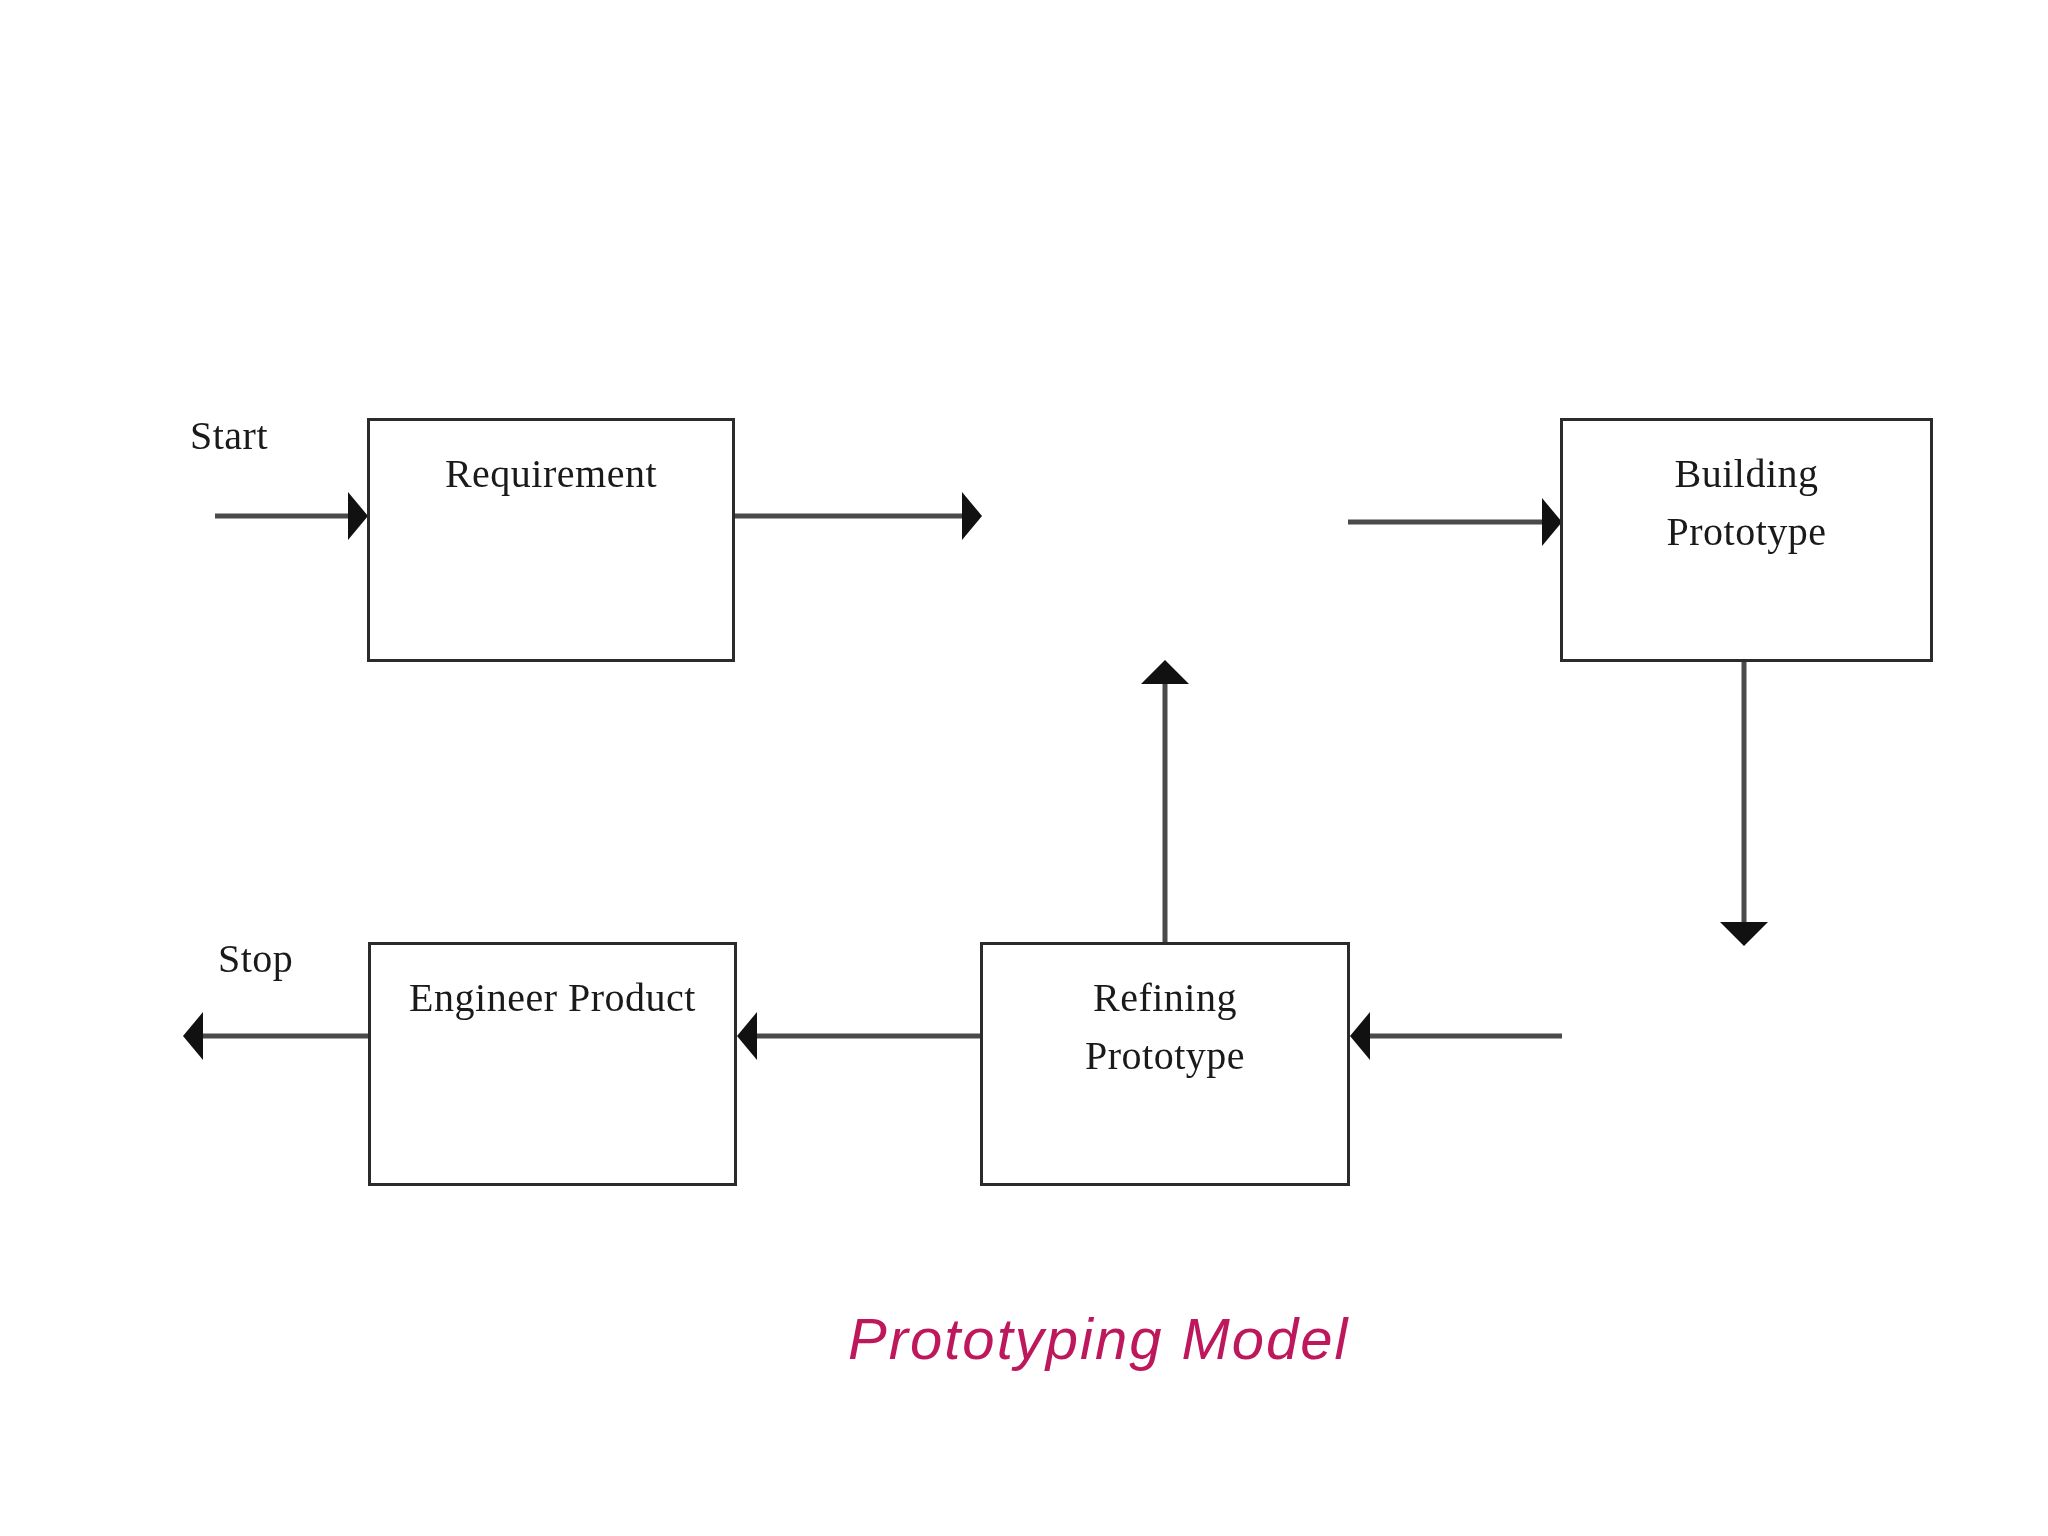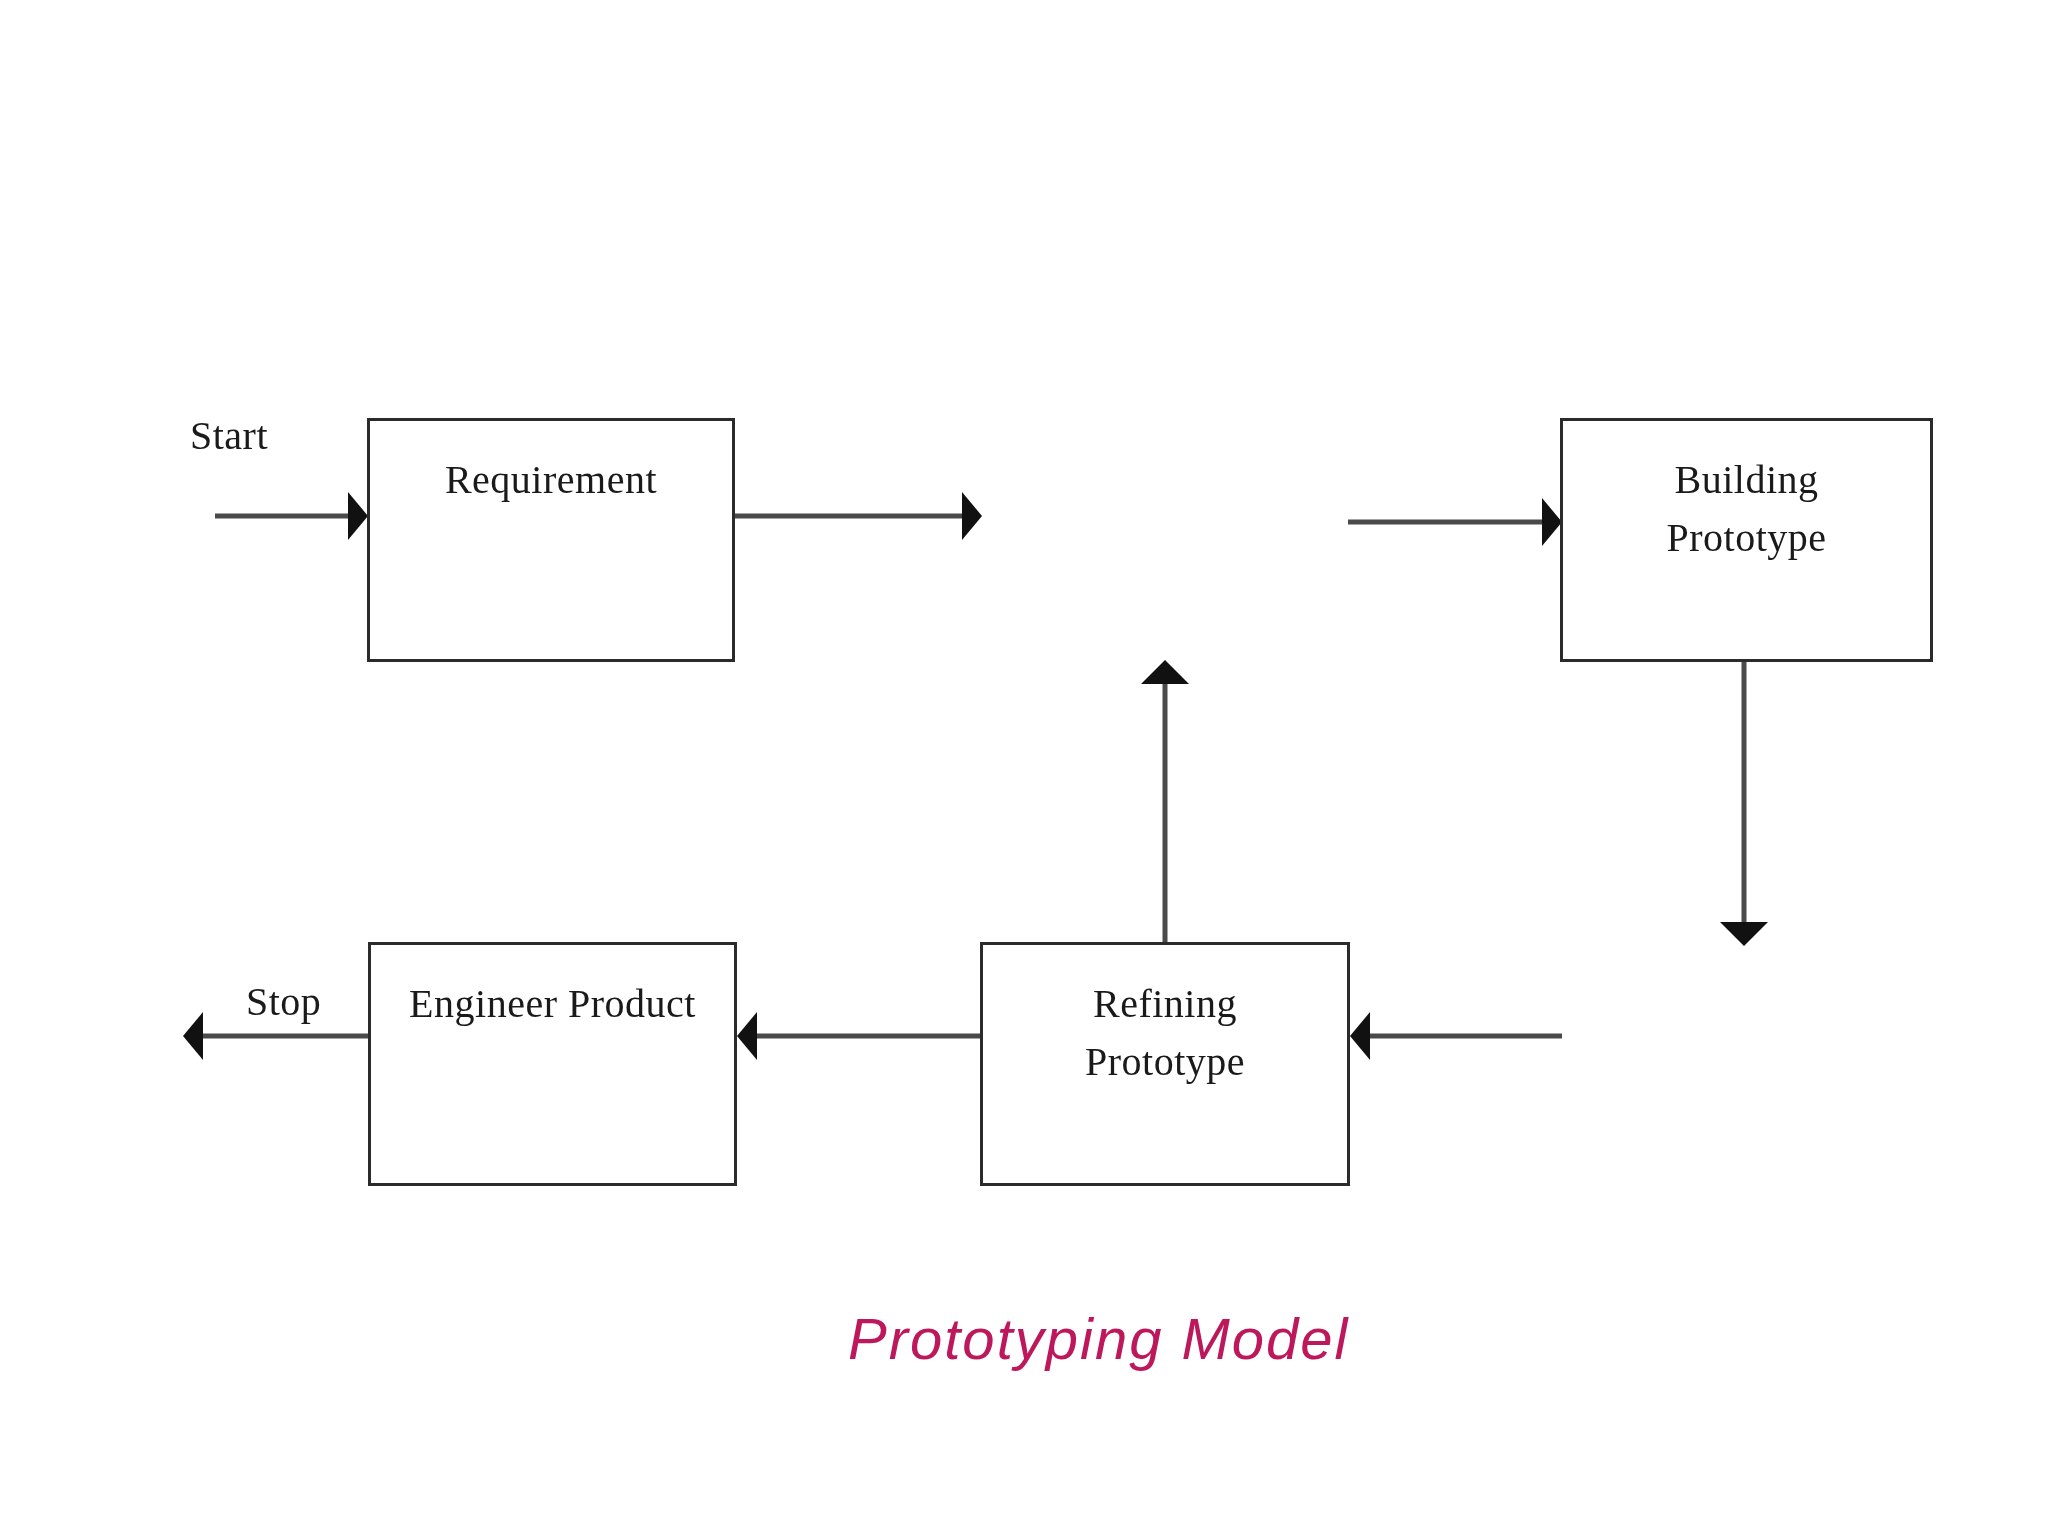--- a/index.html
+++ b/index.html
@@ -28,21 +28,21 @@
     font-size: 40px;
     line-height: 1.45;
     text-align: center;
     letter-spacing: 0.5px;
   }
   .node .label-line {
     display: block;
     white-space: nowrap;
   }
   .node-inner {
-    padding-top: 30px;
+    padding-top: 24px;
     width: 100%;
   }
   .endpoint-label {
     position: absolute;
     color: #1a1a1a;
     font-size: 40px;
     letter-spacing: 0.5px;
     white-space: nowrap;
   }
   .caption {
@@ -113,21 +113,21 @@
     </g>
 
     <g>
       <line x1="368" y1="1036" x2="203" y2="1036"></line>
       <polygon points="203,1012 183,1036 203,1060"></polygon>
     </g>
   </svg>
 
   <div class="endpoint-label" style="left:190px; top:412px;">Start</div>
 
-  <div class="endpoint-label" style="left:218px; top:978px;margin-left:28px;">Stop</div>
+  <div class="endpoint-label" style="left:218px; top:935px;">Stop</div>
 
   <div class="node" style="left:367px; top:418px; width:368px; height:244px;">
     <div class="node-inner">
       <span class="label-line">Requirement</span>
     </div>
   </div>
 
 
   <div class="node" style="left:1560px; top:418px; width:373px; height:244px;">
     <div class="node-inner">

